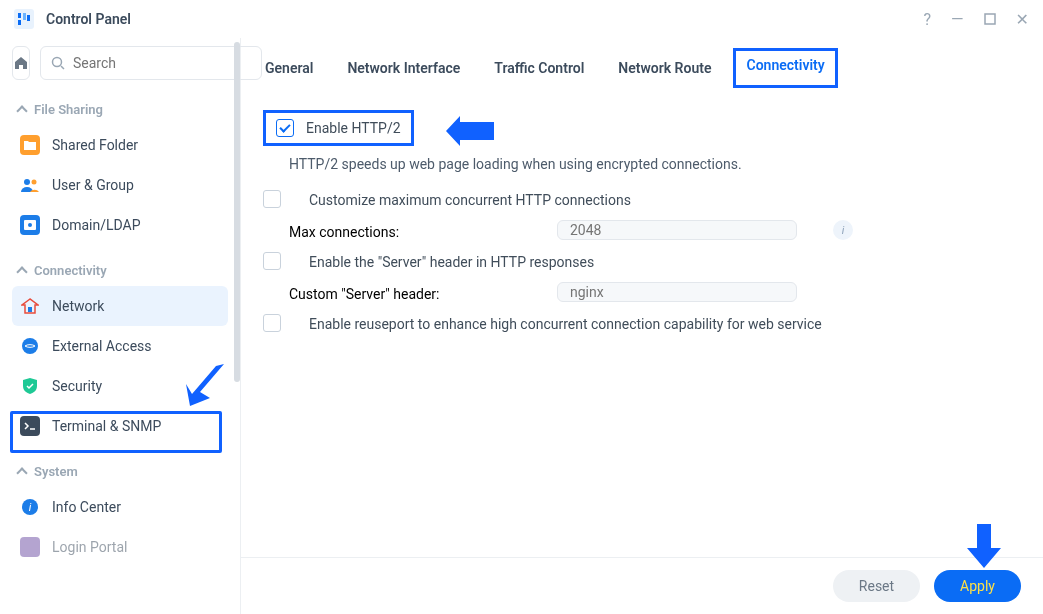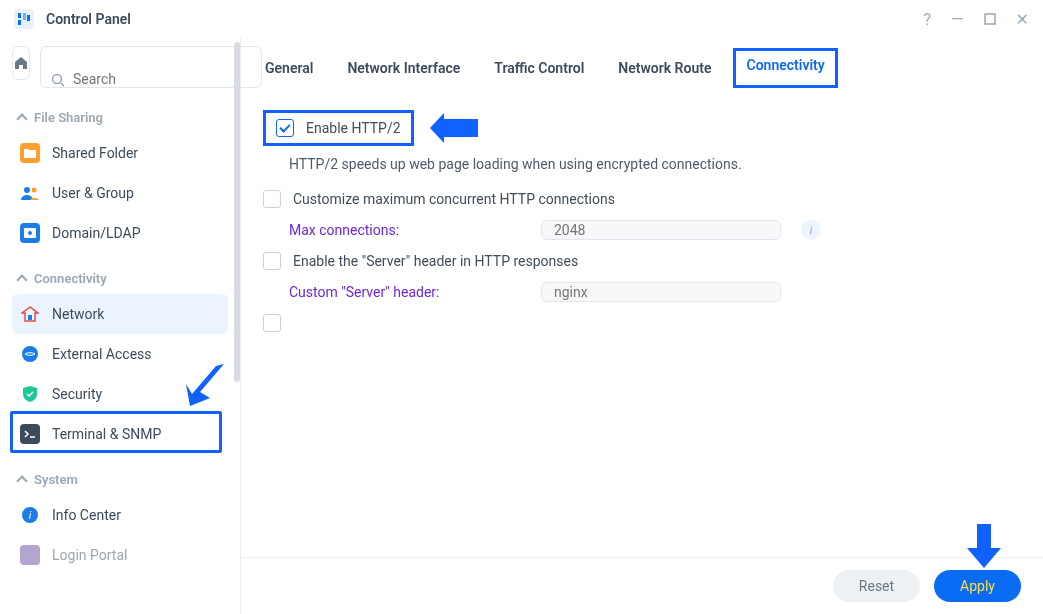--- a/index.html
+++ b/index.html
@@ -8,44 +8,44 @@
 .titlebar .app-icon { width: 20px; height: 20px; margin-right: 12px; display: flex; align-items: center; justify-content: center; background: #e8f2fd; border-radius: 3px; }
 .titlebar .app-title { font-weight: 600; font-size: 14px; color: #3c4b5c; flex: 1; }
 .win-controls { display: flex; gap: 20px; align-items: center; }
 .win-controls span { color: #9aa7b4; cursor: pointer; }
 .layout { display: flex; height: 576px; }
 .sidebar { width: 240px; padding: 8px 12px 0 12px; position: relative; }
 .sidebar-scroll { position: absolute; right: 0; top: 0; bottom: 0; width: 6px; }
 .sidebar-thumb { position: absolute; left: 0; width: 6px; height: 340px; top: 4px; background: #d7dce2; border-radius: 3px; }
 .home-search { display: flex; gap: 10px; margin-bottom: 14px; }
 .home-btn { width: 36px; height: 34px; border: 1px solid #e3e7ec; border-radius: 6px; display: flex; align-items: center; justify-content: center; }
-.search-box { flex: 1; height: 42px; border: 1px solid #e3e7ec; border-radius: 6px; display: flex; align-items: flex-end; padding: 0 10px; color: #9aa7b4; }
+.search-box { flex: 1; height: 34px; border: 1px solid #e3e7ec; border-radius: 6px; display: flex; align-items: center; padding: 0 10px; color: #9aa7b4; }
 .search-box input { border: none; outline: none; flex: 1; font-size: 14px; color: #3c4b5c; background: transparent; margin-left: 8px; }
 .section-header { display: flex; align-items: center; gap: 8px; color: #9aa7b4; font-size: 13px; font-weight: 600; padding: 8px 6px; cursor: pointer; }
 .chevron-up { display: inline-block; width: 8px; height: 8px; border-left: 2px solid #9aa7b4; border-top: 2px solid #9aa7b4; transform: rotate(45deg); margin-top: 2px; }
 .sidebar-item { display: flex; align-items: center; gap: 12px; padding: 10px 8px; border-radius: 6px; font-size: 14px; cursor: pointer; color: #3c4b5c; }
 .sidebar-item.active { background: #eaf3fe; }
 .icon-box { width: 20px; height: 20px; border-radius: 4px; display: flex; align-items: center; justify-content: center; flex-shrink: 0; }
 .hl-box { border: 3px solid #1061ff; border-radius: 2px; }
 .hl-sidebar { position: absolute; left: 10px; top: 373px; width: 212px; height: 42px; pointer-events: none; }
 .arrow-blue { position: absolute; color: #1061ff; pointer-events: none; }
 .content { flex: 1; border-left: 1px solid #eceff2; display: flex; flex-direction: column; }
 .tabs { display: flex; gap: 30px; padding: 18px 22px 10px 22px; font-size: 14px; font-weight: 600; }
 .tab { cursor: pointer; padding: 4px 2px; color: #3c4b5c; }
 .tab.active { color: #0a6cf5; }
 .tab-hl { border: 3px solid #1061ff; padding: 6px 10px; margin: -8px -10px; }
 .pane { flex: 1; padding: 14px 22px 0 22px; position: relative; }
-.row { display: flex; align-items: center; gap: 12px; font-size: 14px; padding: 6px 0; }
+.row { display: flex; align-items: flex-end; gap: 28px; font-size: 14px; padding: 6px 0; }
 .indent { padding-left: 26px; }
 .checkbox { width: 18px; height: 18px; border: 1px solid #c9d2dc; border-radius: 3px; display: inline-flex; align-items: center; justify-content: center; flex-shrink: 0; }
 .checkbox.checked { border-color: #0a6cf5; }
 .check-mark { width: 10px; height: 6px; border-left: 2px solid #0a6cf5; border-bottom: 2px solid #0a6cf5; transform: rotate(-45deg); margin-top: -2px; }
 .enable-hl { display: inline-flex; align-items: center; gap: 12px; border: 3px solid #1061ff; padding: 6px 10px; }
 .desc { color: #4d5b6b; font-size: 14px; padding: 4px 0 12px 26px; }
-.field-label { width: 240px; color: #6d28d9; }
+.field-label { width: 240px; color: #000000; }
 .field-input { width: 240px; }
 .field-input input { width: 100%; height: 20px; border: 1px solid #e3e7ec; border-radius: 6px; background: #f6f8fa; padding: 0 12px; font-size: 14px; color: #9aa7b4; }
 .info-badge { width: 20px; height: 20px; border-radius: 50%; background: #eef4fb; color: #8fa3ba; display: inline-flex; align-items: center; justify-content: center; font-size: 11px; margin-left: 8px; font-style: italic; }
 .footer { border-top: 1px solid #eceff2; padding: 12px 22px; display: flex; justify-content: flex-end; gap: 14px; align-items: center; position: relative; }
 .btn { height: 32px; padding: 0 26px; border-radius: 16px; font-size: 14px; border: none; cursor: pointer; }
 .btn-reset { background: #eef1f4; color: #6b7886; }
 .btn-apply { background: #0a6cf5; color: #fde047; }
 .arrow-svg { position: absolute; }
 </style>
 </head>
@@ -228,20 +228,21 @@
         <span class="checkbox"></span>
         <span>Enable the "Server" header in HTTP responses</span>
       </div>
       <div class="row indent">
         <span class="field-label">Custom "Server" header:</span>
         <span class="field-input"><input type="text" disabled="" placeholder="nginx" style=""></span>
       </div>
 
       <div class="row">
         <span class="checkbox"></span>
+        <span>Enable reuseport to enhance high concurrent connection capability for web service</span>
       </div>
     </div>
 
     <div class="footer">
       <svg class="arrow-svg" style="right:42px; bottom:46px" width="34" height="44" viewBox="0 0 34 44">
           <path d="M10 0 L10 24 L0 24 L17 44 L34 24 L24 24 L24 0 Z" fill="#1061ff"></path>
         </svg>
       <button class="btn btn-reset">Reset</button>
       <button class="btn btn-apply">Apply</button>
     </div>

